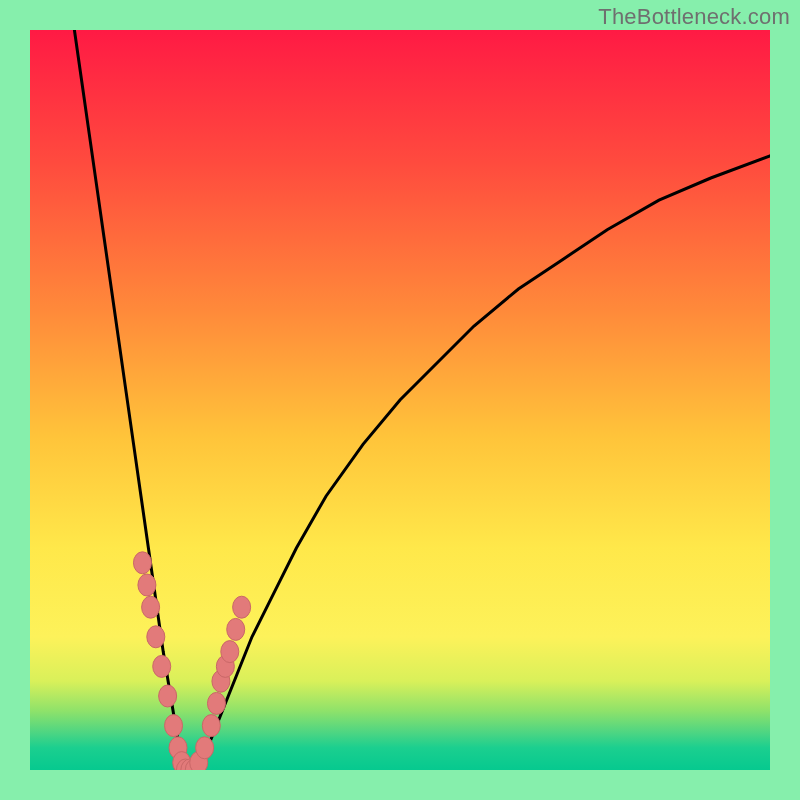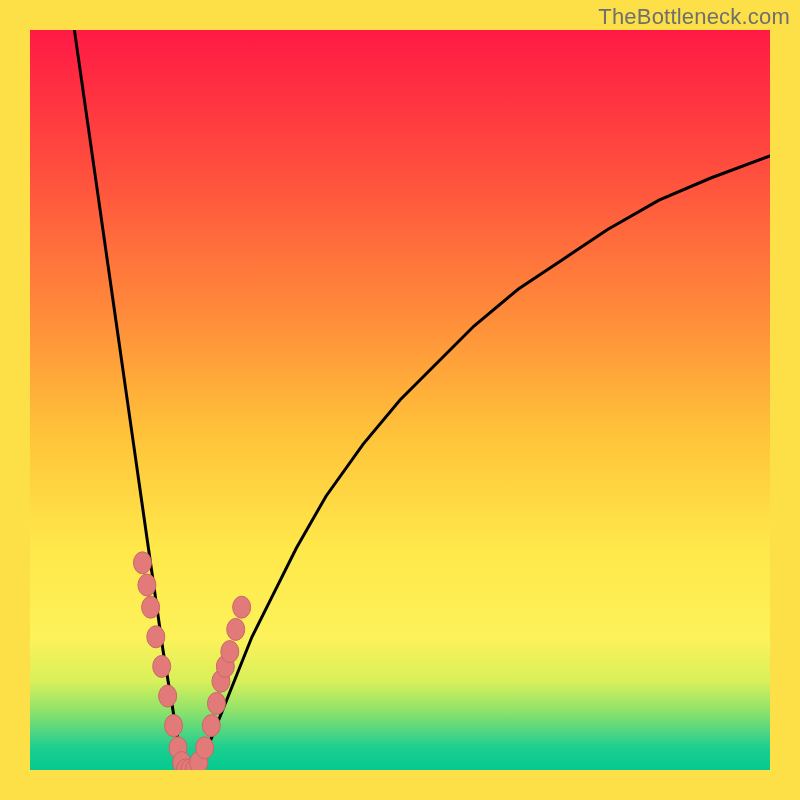--- a/index.html
+++ b/index.html
@@ -7,21 +7,21 @@
     padding: 0;
     width: 800px;
     height: 800px;
     overflow: hidden;
     background: #000;
     font-family: Arial, Helvetica, sans-serif;
   }
   .frame {
     position: absolute;
     inset: 0;
-    background: #fde047;
+    background: #86efac;
   }
   .plot-area {
     position: absolute;
     left: 30px;
     top: 30px;
     width: 740px;
     height: 740px;
     
     background: linear-gradient(
       to bottom,

